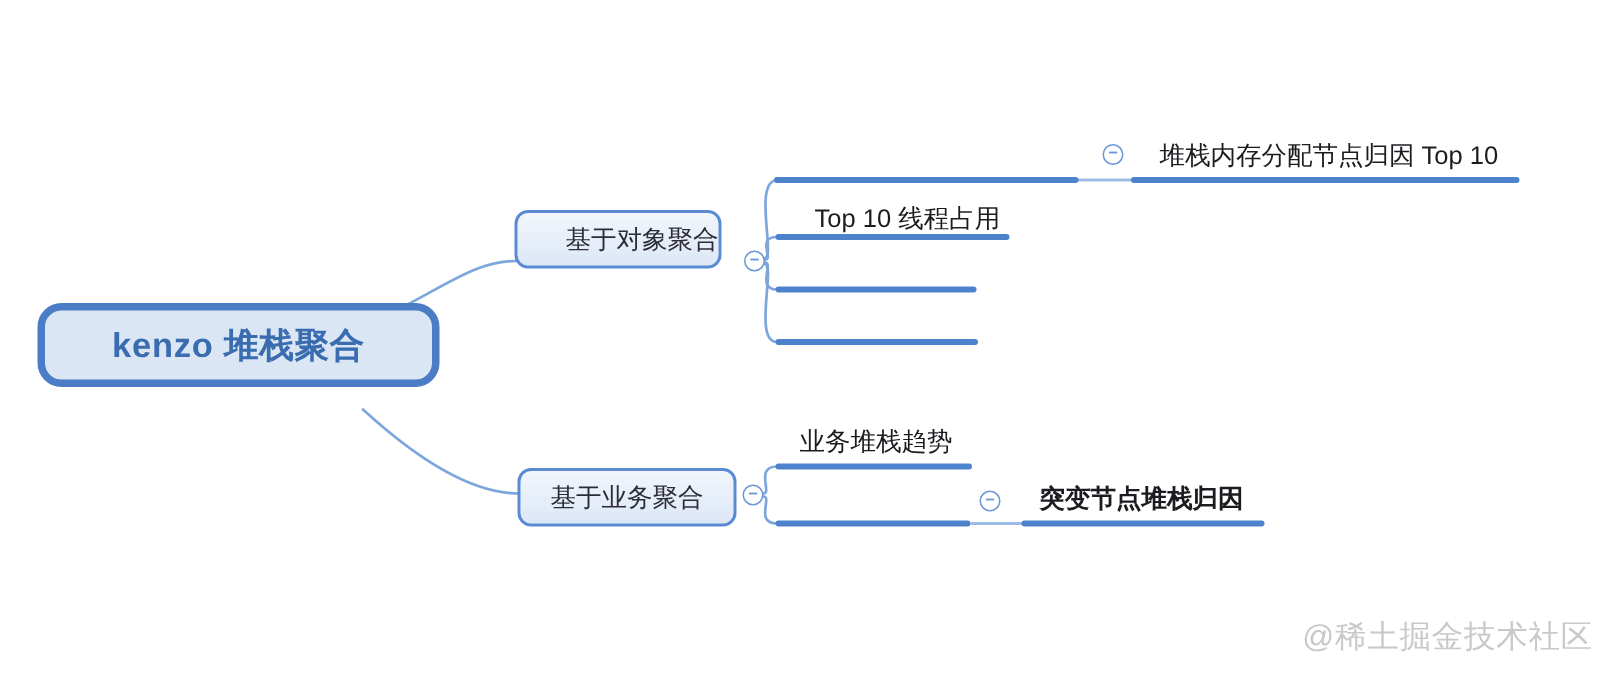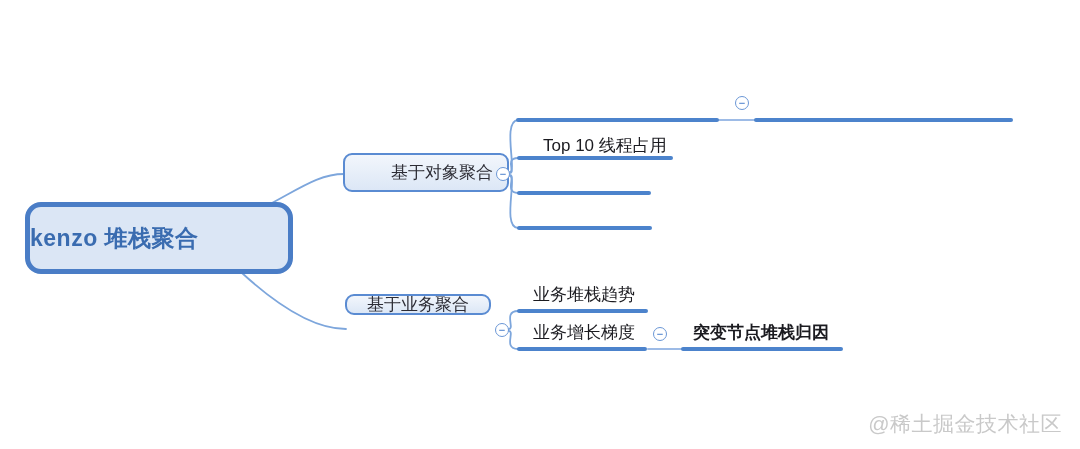--- a/index.html
+++ b/index.html
@@ -4,35 +4,35 @@
 <style>
   html,body{margin:0;padding:0;background:#fff;}
   .canvas{
     position:relative;width:1080px;height:449px;background:#fff;overflow:hidden;
     font-family:"Liberation Sans","DejaVu Sans",sans-serif;
   }
   .canvas svg{position:absolute;left:0;top:0;}
 
   
   .root{
-    position:absolute;left:25px;top:202px;width:268px;height:72px;
+    position:absolute;left:25px;top:202px;width:268px;height:56px;
     box-sizing:border-box;border:5px solid var(--root_border);
     border-radius:16px;background:var(--root_fill);
-    display:flex;align-items:center;justify-content:flex-start;
+    display:flex;align-items:center;justify-content:center;
   }
   .root span{font-size:23px;font-weight:bold;color:var(--root_text);letter-spacing:.5px;}
 
   
   .branch{
     position:absolute;box-sizing:border-box;border:2px solid var(--branch_border);
     border-radius:9px;background:linear-gradient(180deg,#f2f6fc 0%,var(--branch_fill) 100%);
     display:flex;align-items:center;justify-content:center;
   }
-  .b-obj{left:343px;top:153px;width:166px;height:39px;padding-left:32px;}
-  .b-biz{left:345px;top:294px;width:146px;height:21px;}
+  .b-obj{left:343px;top:140px;width:138px;height:39px;padding-left:32px;}
+  .b-biz{left:345px;top:312px;width:146px;height:39px;}
   .branch span{font-size:17px;color:var(--branch_text);font-weight:500;}
 
   
   .topic{
     position:absolute;height:20px;line-height:20px;font-size:17px;
     color:var(--topic_text);font-weight:500;white-space:nowrap;
   }
   .t-obj-1{left:531px;top:95px;}
   .t-obj-1c{left:773px;top:94px;}
   .t-obj-2{left:533px;top:136px;margin-left:10px;}
@@ -114,32 +114,32 @@
   </div>
   <div class="collapse c-obj-1">
     <span>−</span>
   </div>
   <div class="collapse c-biz-2">
     <span>−</span>
   </div>
 
   <div class="uline u-obj-1"></div>
 
+  <div class="topic t-obj-1c">堆栈内存分配节点归因 Top 10</div>
   <div class="uline u-obj-1c"></div>
 
   <div class="topic t-obj-2">Top 10 线程占用</div>
   <div class="uline u-obj-2"></div>
 
   <div class="uline u-obj-3"></div>
 
   <div class="uline u-obj-4"></div>
 
   <div class="topic t-biz-1">业务堆栈趋势</div>
   <div class="uline u-biz-1"></div>
 
-  <div class="topic t-biz-2">业务增长梯度</div>
   <div class="uline u-biz-2"></div>
 
   <div class="topic t-biz-2c">突变节点堆栈归因</div>
   <div class="uline u-biz-2c"></div>
 
   <div class="watermark">@稀土掘金技术社区</div>
 </div>
 
 </body></html>

